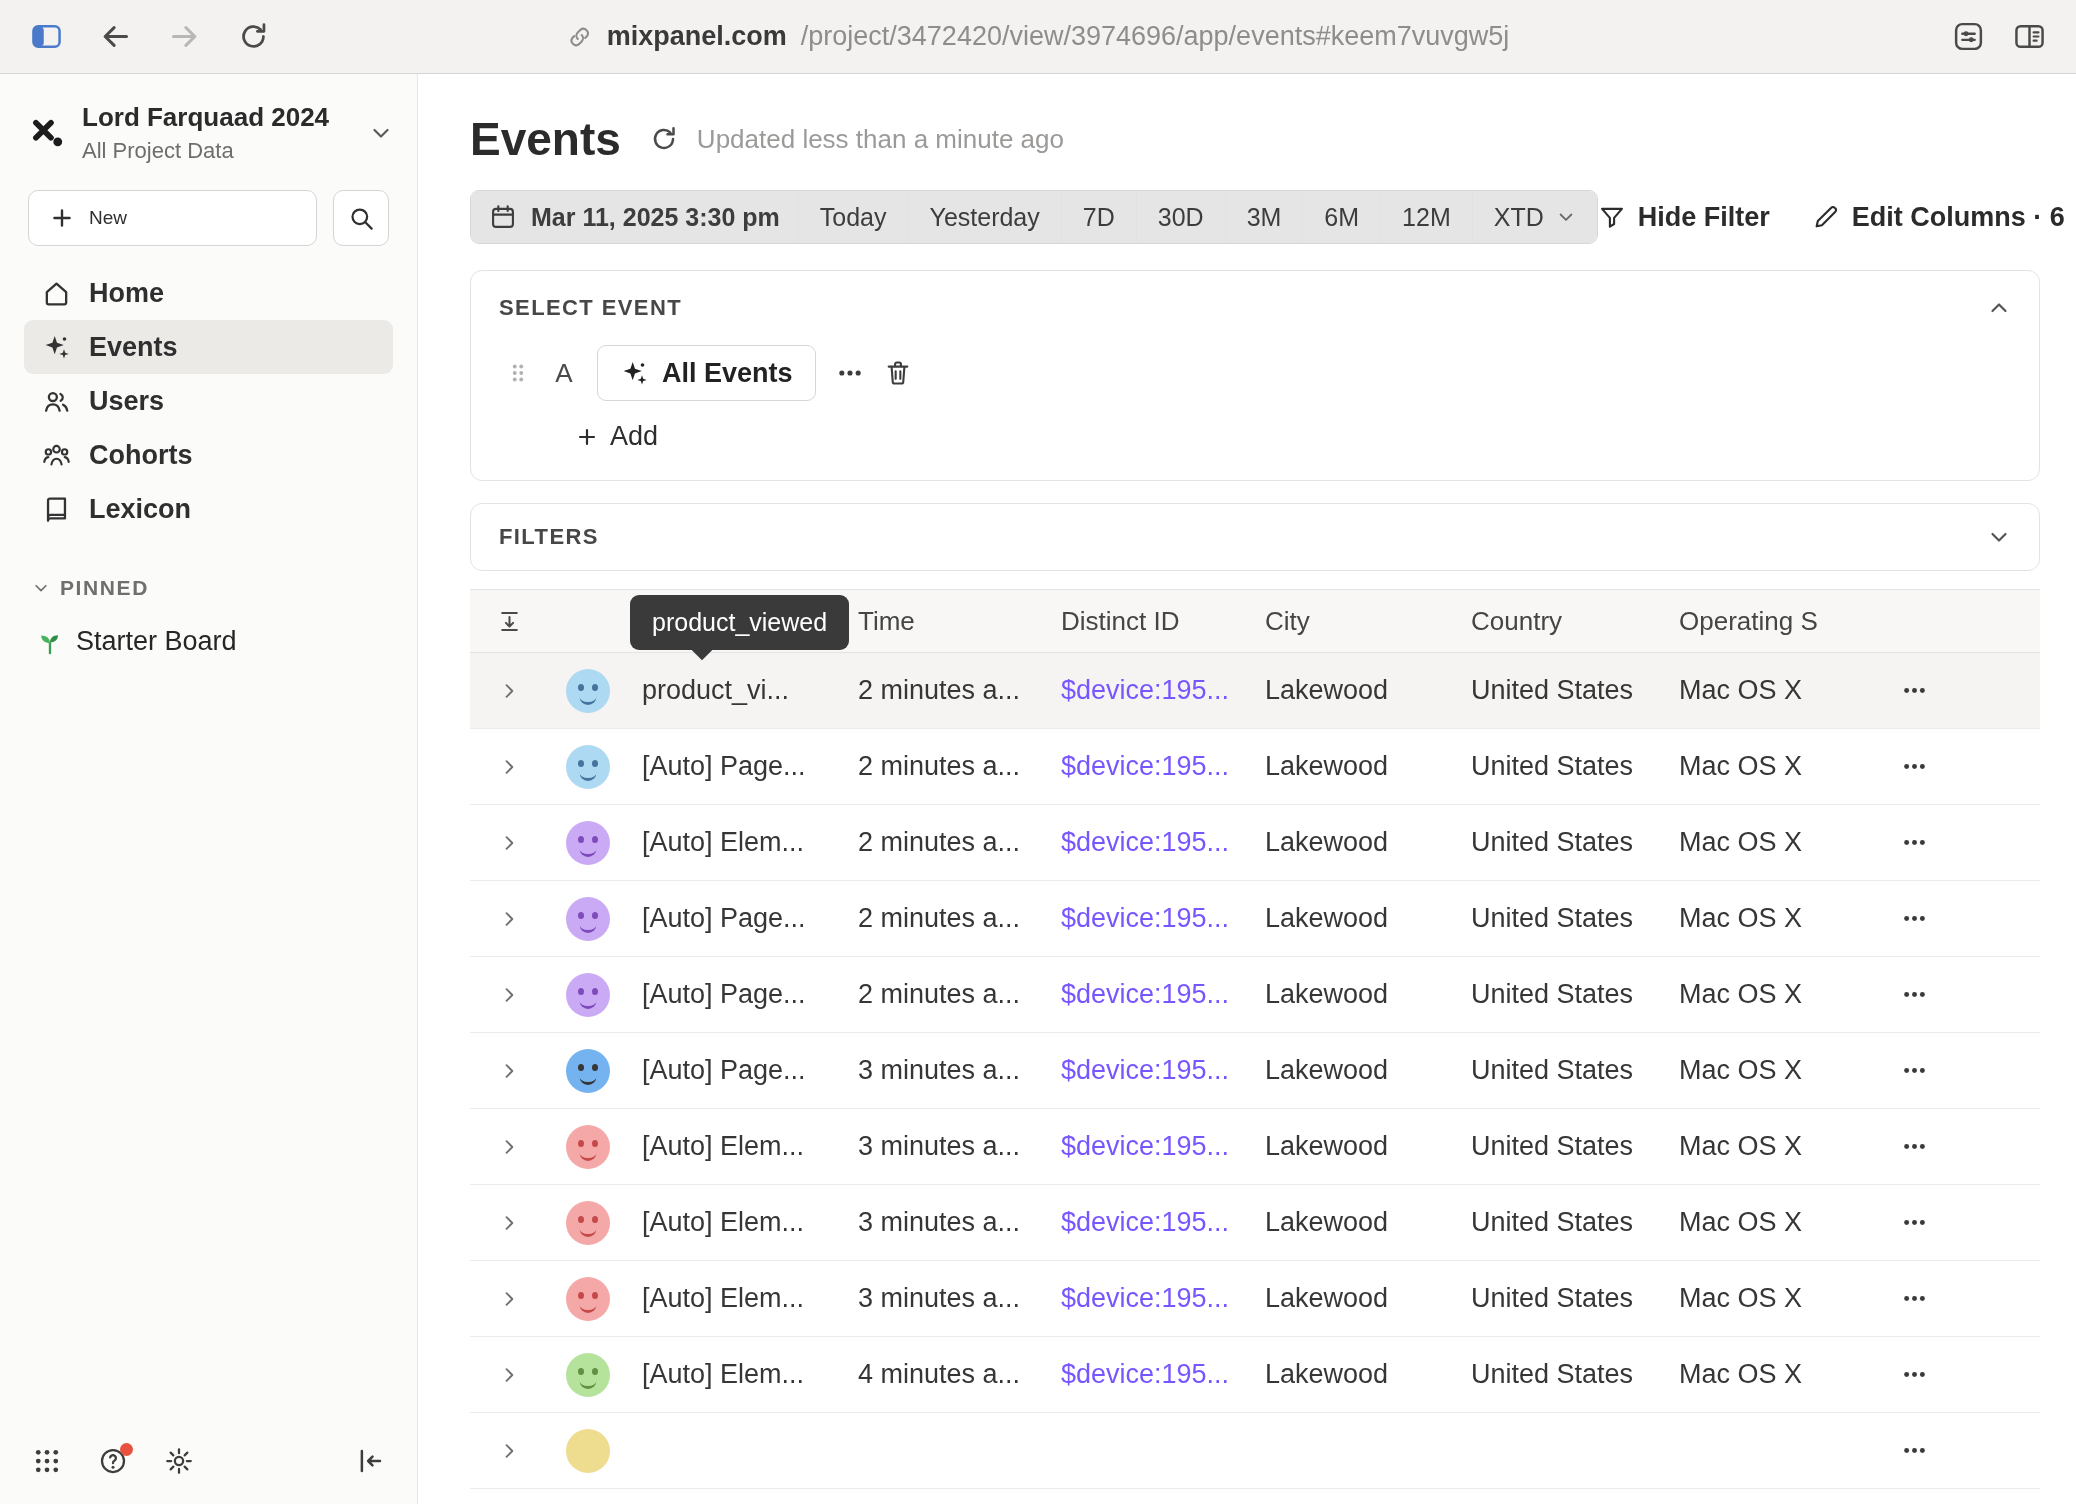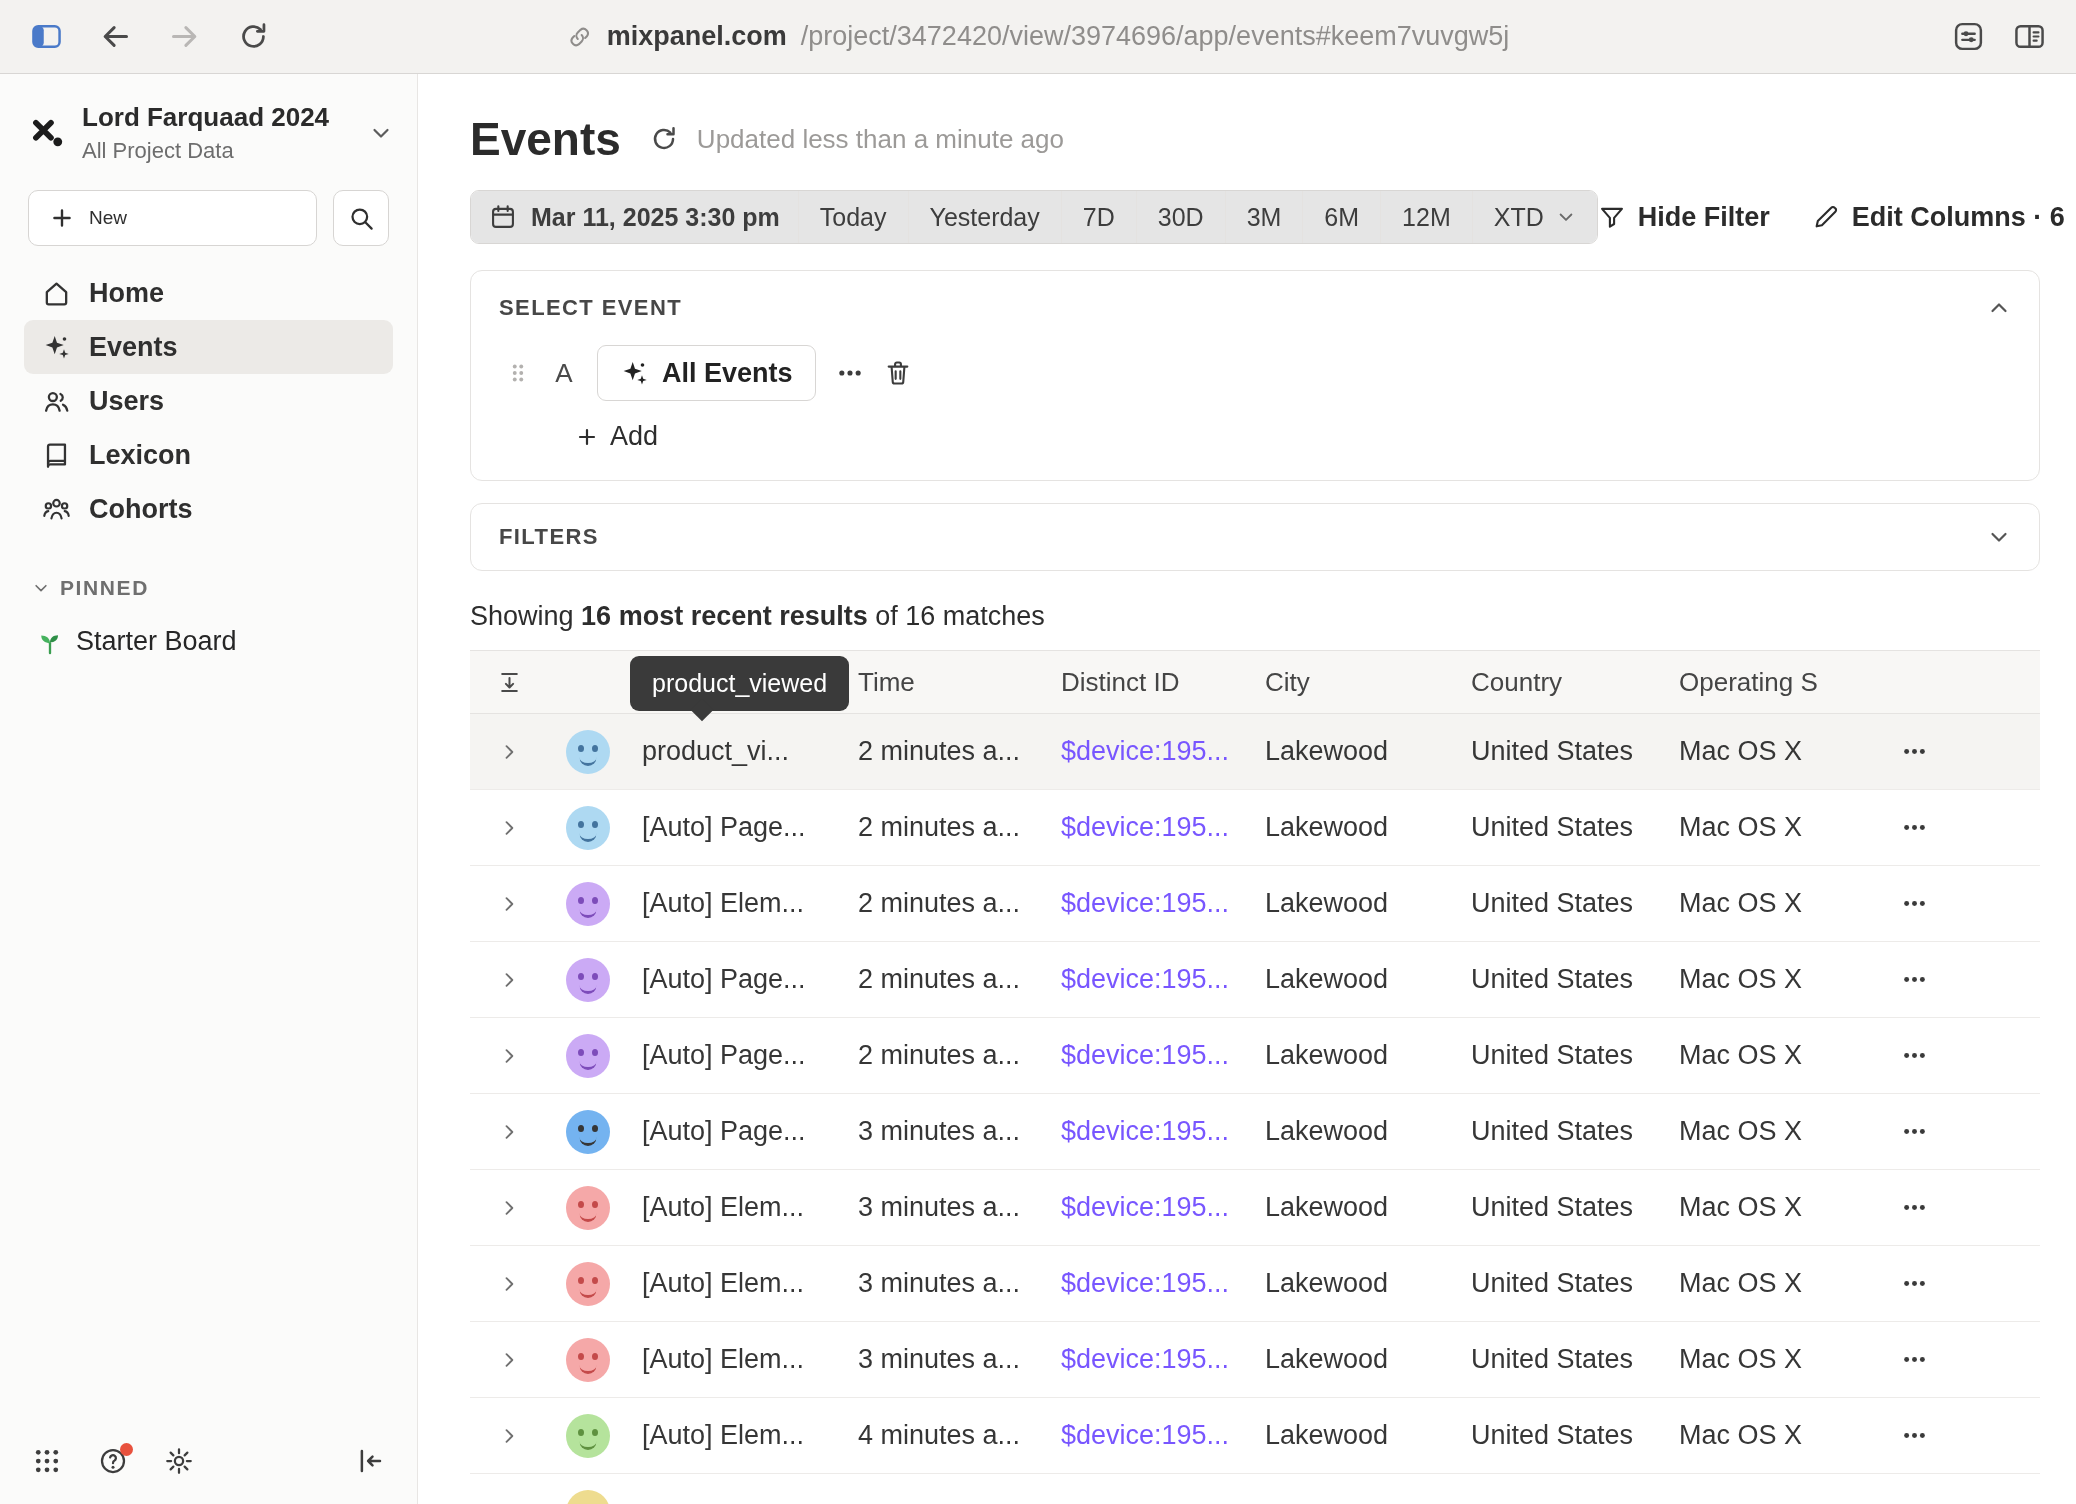--- a/index.html
+++ b/index.html
@@ -388,29 +388,29 @@
           <span>Events</span>
         </div>
         <div class="nav-item">
           <svg class="ic">
               <use href="#i-users"></use>
             </svg>
           <span>Users</span>
         </div>
         <div class="nav-item">
           <svg class="ic">
+              <use href="#i-cohort"></use>
+            </svg>
+          <span>Cohorts</span>
+        </div>
+        <div class="nav-item">
+          <svg class="ic">
               <use href="#i-book"></use>
             </svg>
           <span>Lexicon</span>
-        </div>
-        <div class="nav-item">
-          <svg class="ic">
-              <use href="#i-cohort"></use>
-            </svg>
-          <span>Cohorts</span>
         </div>
       </nav>
 
       <div class="pinned-head">
         <svg class="ic">
             <use href="#i-chev-d"></use>
           </svg>
         <span>PINNED</span>
       </div>
       <div class="pinned-item">
@@ -540,23 +540,20 @@
         <div class="card-head">
           <span class="card-title">FILTERS</span>
           <button>
               <svg class="ic">
                 <use href="#i-chev-d"></use>
               </svg>
             </button>
         </div>
       </section>
 
-      <div class="results-line">
-        <span>Showing</span> <b>16 most recent results</b> <span>of 16 matches</span>
-      </div>
 
       <div class="table-wrap">
         <div class="tooltip">
           <span>product_viewed</span>
           <i class="arrow"></i>
         </div>
 
         <div class="thead">
           <div class="c c-exp">
               <button class="collapse-all-btn">

